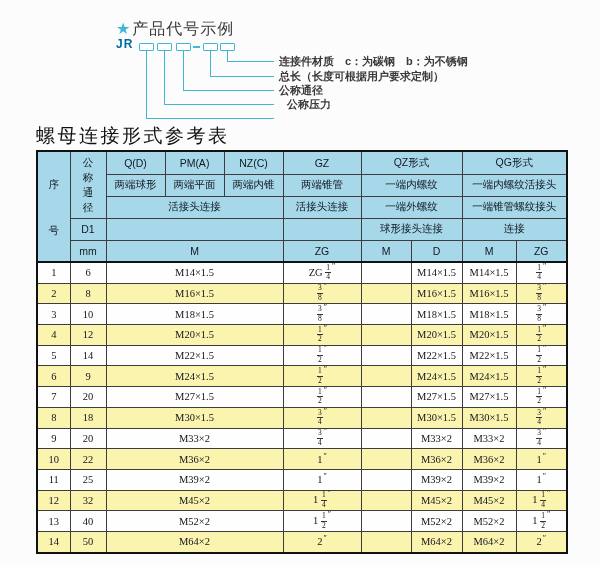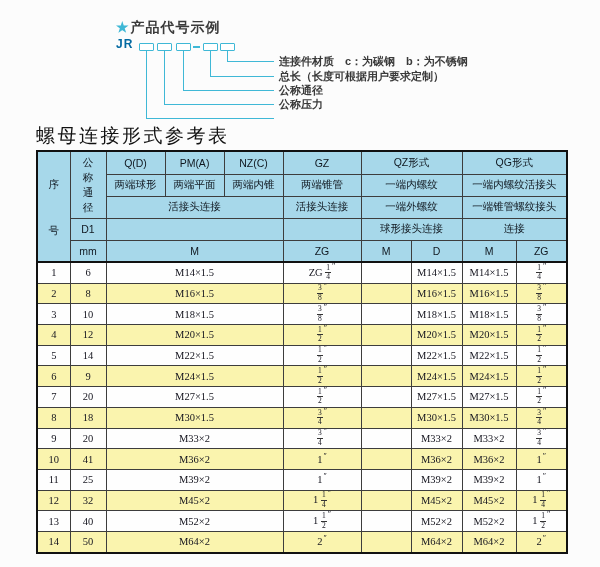--- a/index.html
+++ b/index.html
@@ -7,21 +7,21 @@
     position:relative;
     width:600px;height:567px;
     background:#fcfcfc;
     font-family:"Liberation Sans",sans-serif;
     color:#1a1a1a;
     overflow:hidden;
   }
   
   .pc-heading{
     position:absolute;left:116px;top:19px;
-    font-size:14px;font-weight:bold;color:#3a3a3a;
+    font-size:16px;font-weight:normal;color:#3a3a3a;
     letter-spacing:1px;white-space:nowrap;
   }
   .pc-heading .star{color:var(--accent,#3fb8d6);margin-right:1px;}
   .pc-prefix{
     position:absolute;left:116px;top:37px;
     font-size:12px;font-weight:bold;color:#0369a1;letter-spacing:1px;
   }
   .code-box{
     position:absolute;top:43px;width:13px;height:6px;
     border:1px solid var(--accent,#3fb8d6);background:#fff;border-radius:1px;
@@ -116,21 +116,21 @@
 
   <div class="line-h" style="left:227px;top:61px;width:47px;"></div>
   <div class="line-h" style="left:210px;top:76px;width:64px;"></div>
   <div class="line-h" style="left:183px;top:90px;width:91px;"></div>
   <div class="line-h" style="left:164px;top:104px;width:110px;"></div>
   <div class="line-h" style="left:146px;top:118px;width:128px;"></div>
 
   <div class="code-label" style="top:70px;">总长（长度可根据用户要求定制）</div>
   <div class="code-label" style="top:55px;">连接件材质　c：为碳钢　b：为不锈钢</div>
   <div class="code-label" style="top:84px;">公称通径</div>
-  <div class="code-label" style="top:98px;">公称压力</div>
+  <div class="code-label" style="top:98px;margin-left:8px;">公称压力</div>
 
   <div class="table-title">螺母连接形式参考表</div>
 
   <table class="ref">
     <colgroup>
       <col style="width:33px">
         <col style="width:36px">
       <col style="width:59px">
         <col style="width:59px">
         <col style="width:59px">
@@ -326,21 +326,21 @@
           <td></td>
           <td>M33×2</td>
           <td>M33×2</td>
           <td><span class="fr">
               <span class="n">3</span>
               <span class="d">4</span>
             </span><span class="in">″</span></td>
         </tr>
         <tr class="alt">
           <td>10</td>
-          <td>41</td>
+          <td>22</td>
           <td colspan="3">M36×2</td>
           <td>1<span class="in">″</span></td>
           <td></td>
           <td>M36×2</td>
           <td>M36×2</td>
           <td>1<span class="in">″</span></td>
         </tr>
         <tr>
           <td>11</td>
           <td>25</td>

